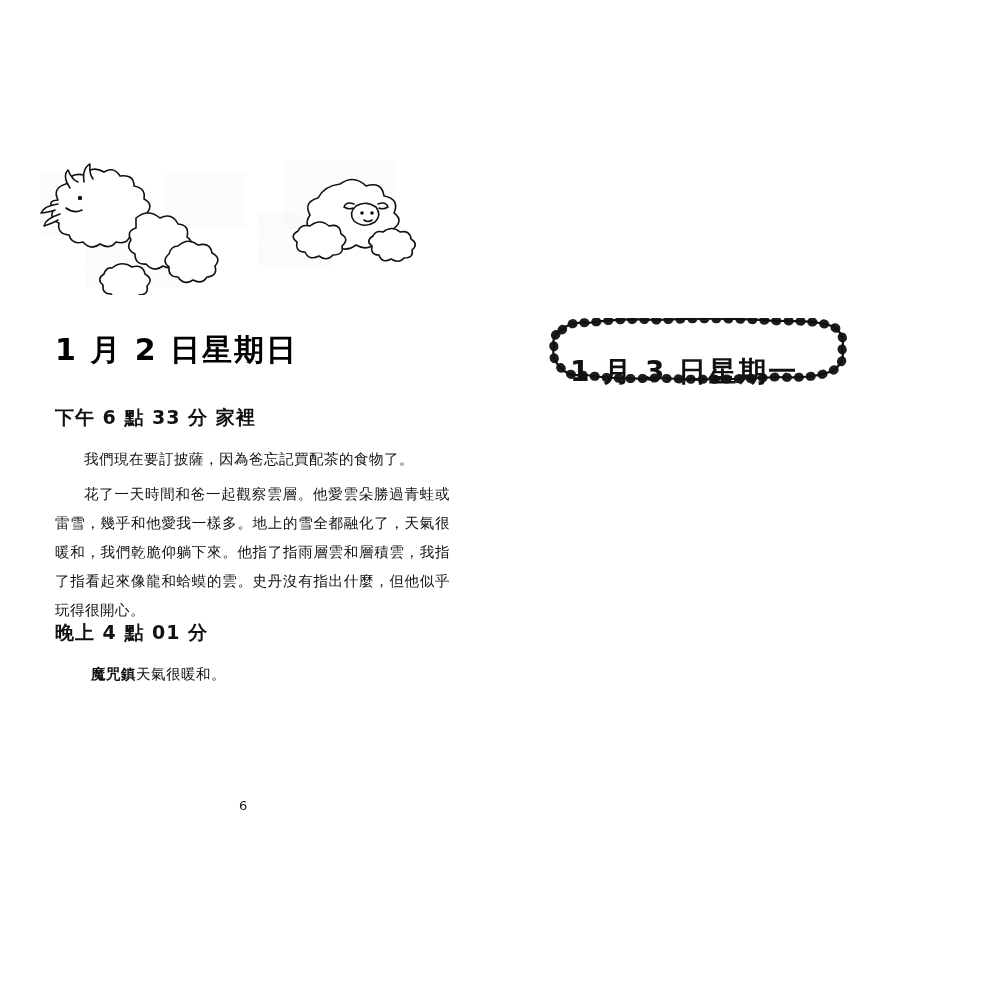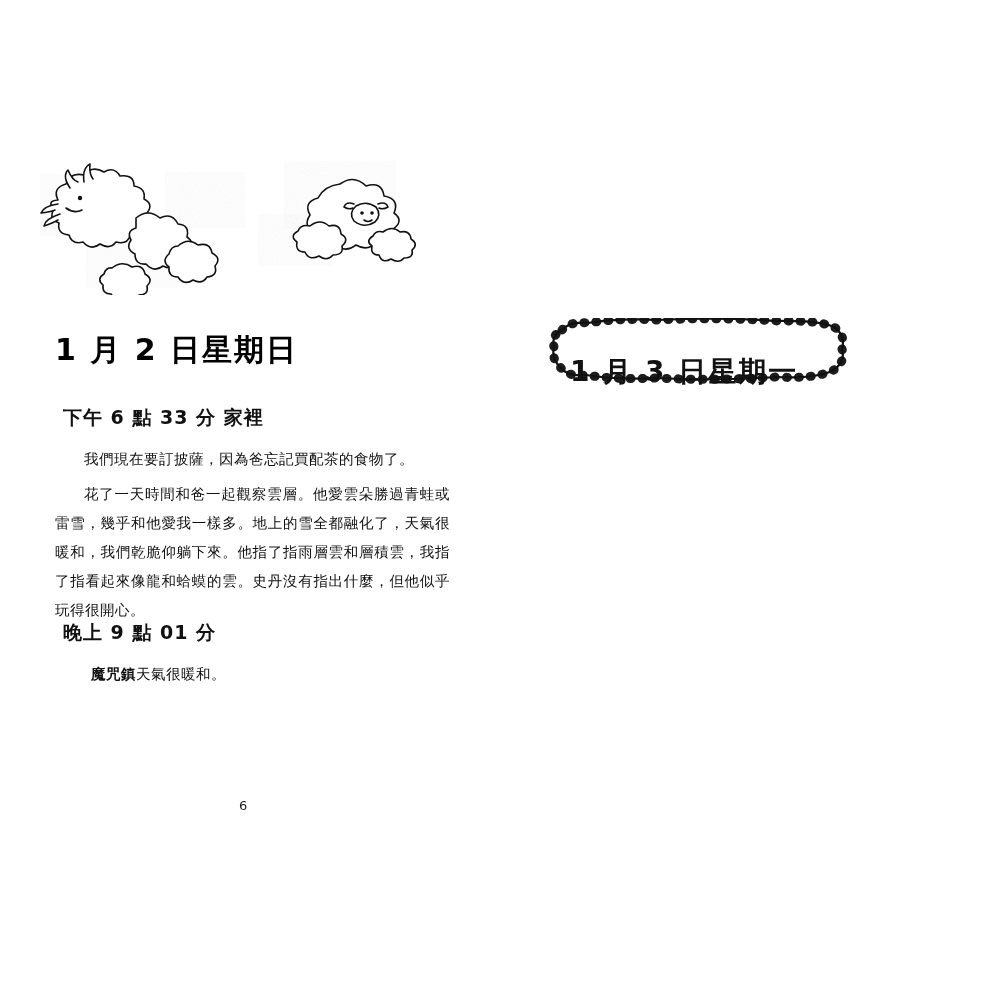--- a/index.html
+++ b/index.html
@@ -76,21 +76,21 @@
     font-size: 28px;
     letter-spacing: 2px;
     white-space: nowrap;
   }
 
   .time-heading {
     font-family: "DejaVu Sans", sans-serif;
     font-weight: bold;
     font-size: 19px;
     letter-spacing: 1px;
-    margin: 0 0 14px 8px;
+    margin: 0 0 14px 0;
   }
 
   .body-block {
     font-family: "Liberation Serif", serif;
     font-size: 14.5px;
     line-height: 2.0;
     text-align: justify;
     text-indent: 2em;
     margin: 0 0 6px 0;
     letter-spacing: 0.5px;
@@ -177,21 +177,21 @@
       <h1 class="date-heading">1 月 2 日星期日</h1>
     </div>
 
     <div class="sect-left-1">
       <h2 class="time-heading">下午 6 點 33 分 家裡</h2>
       <p class="body-block">我們現在要訂披薩，因為爸忘記買配茶的食物了。</p>
       <p class="body-block">花了一天時間和爸一起觀察雲層。他愛雲朵勝過青蛙或雷雪，幾乎和他愛我一樣多。地上的雪全都融化了，天氣很暖和，我們乾脆仰躺下來。他指了指雨層雲和層積雲，我指了指看起來像龍和蛤蟆的雲。史丹沒有指出什麼，但他似乎玩得很開心。</p>
     </div>
 
     <div class="sect-left-2">
-      <h2 class="time-heading">晚上 9 點 01 分</h2>
+      <h2 class="time-heading">晚上 4 點 01 分</h2>
       <p class="body-block"><span class="bold-run">魔咒鎮</span><span>天氣很暖和。</span></p>
     </div>
 
     <div class="folio folio-left">6</div>
   </div>
 
   <div class="page page-right">
 
     <div class="right-date-wrap">
       <svg class="bubble-svg" width="300" height="70" viewBox="0 0 300 70" xmlns="http://www.w3.org/2000/svg">

